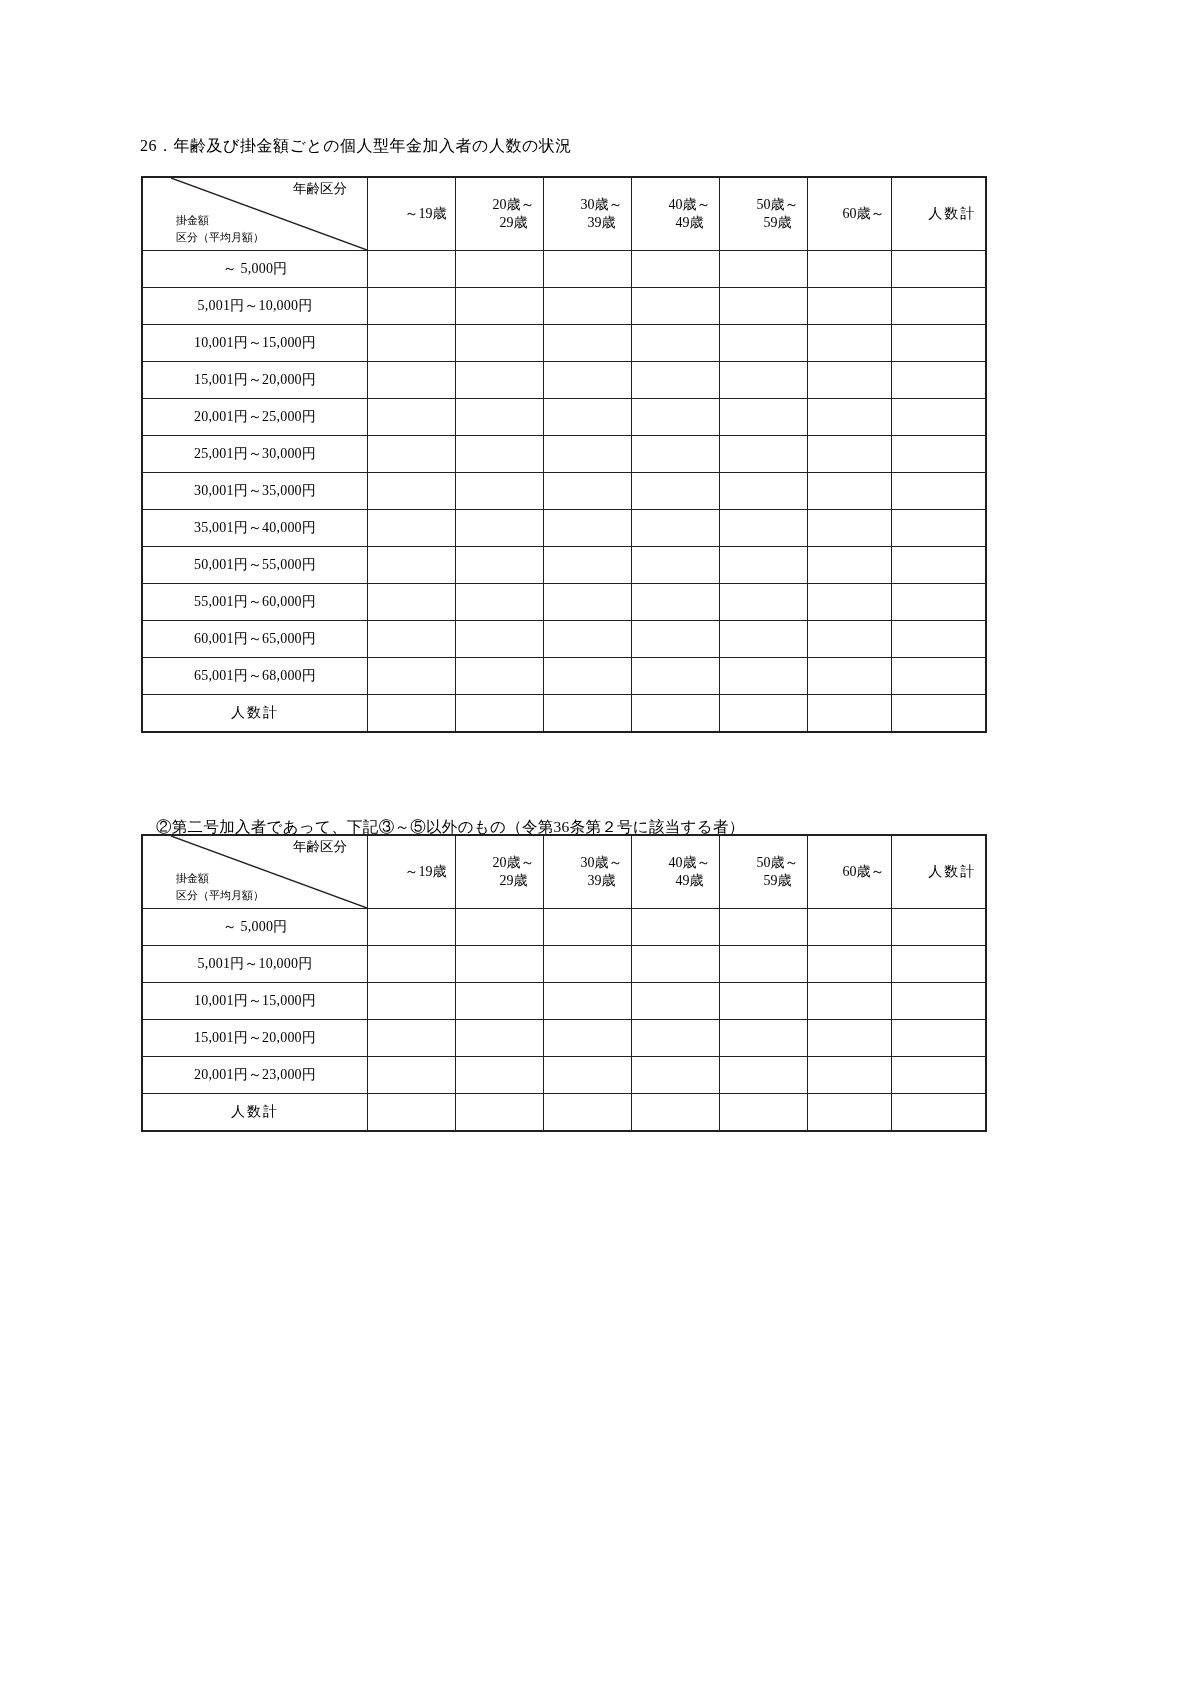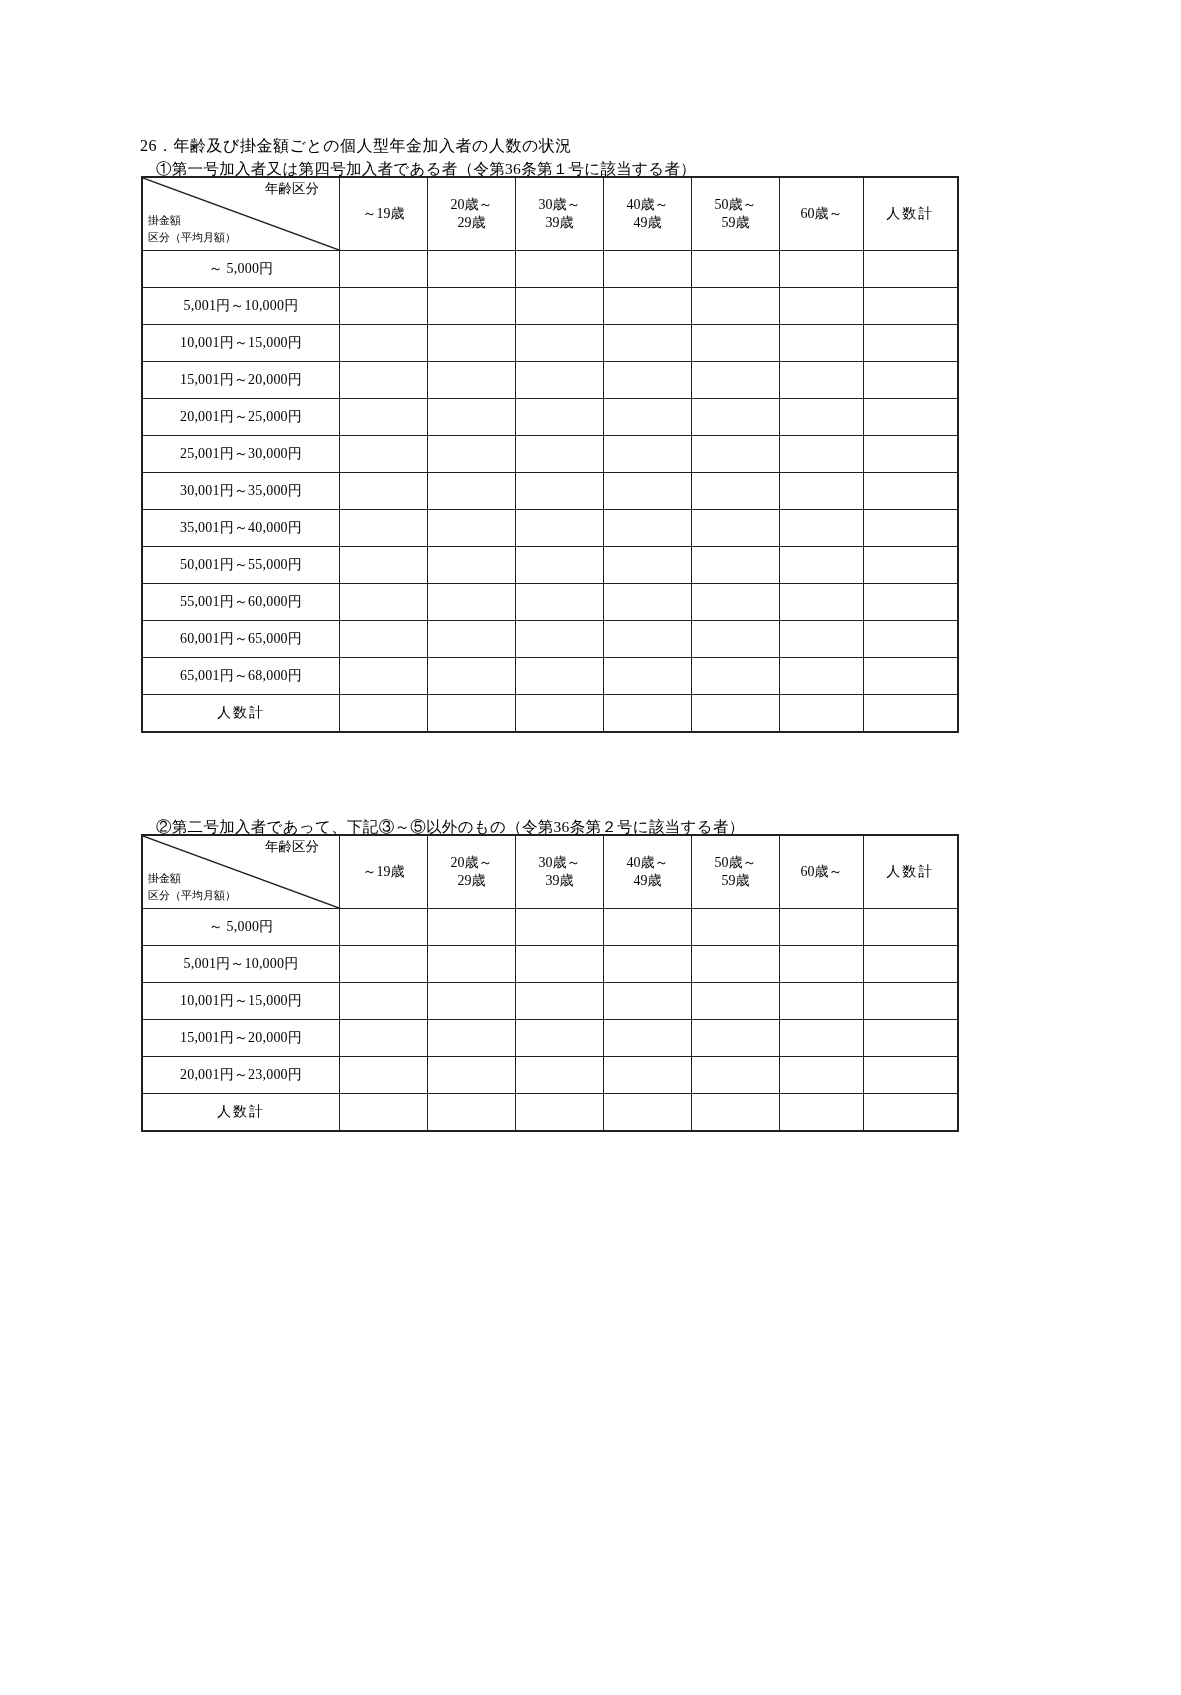--- a/index.html
+++ b/index.html
@@ -52,20 +52,21 @@
     border: 1px solid #231f20;
     padding: 0;
     font-weight: normal;
     font-size: 14px;
     text-align: center;
     vertical-align: middle;
     height: 36px;
   }
   table.grid tr.hdr td, table.grid tr.hdr th {
     height: 72px;
+    padding-left: 28px;
   }
   .c-label { width: 196px; }
   .c-age   { width: 88px; }
   .c-age2  { width: 84px; }
   .c-total { width: 94px; }
 
   
   .diag {
     position: relative;
     width: 196px;
@@ -113,21 +114,20 @@
   .thickleft { border-left: 2px solid #231f20; }
   table.grid { border: 2px solid #231f20; }
 </style>
 </head>
 <body>
 
 <div class="page">
 
   <div class="doc-title">26．年齢及び掛金額ごとの個人型年金加入者の人数の状況</div>
 
-  <div class="section-head s1">①第一号加入者又は第四号加入者である者（令第36条第１号に該当する者）</div>
 
   <table class="grid t1">
     <colgroup>
       <col class="c-label">
         <col class="c-age">
         <col class="c-age">
         <col class="c-age">
       <col class="c-age">
         <col class="c-age">
         <col class="c-age2">

